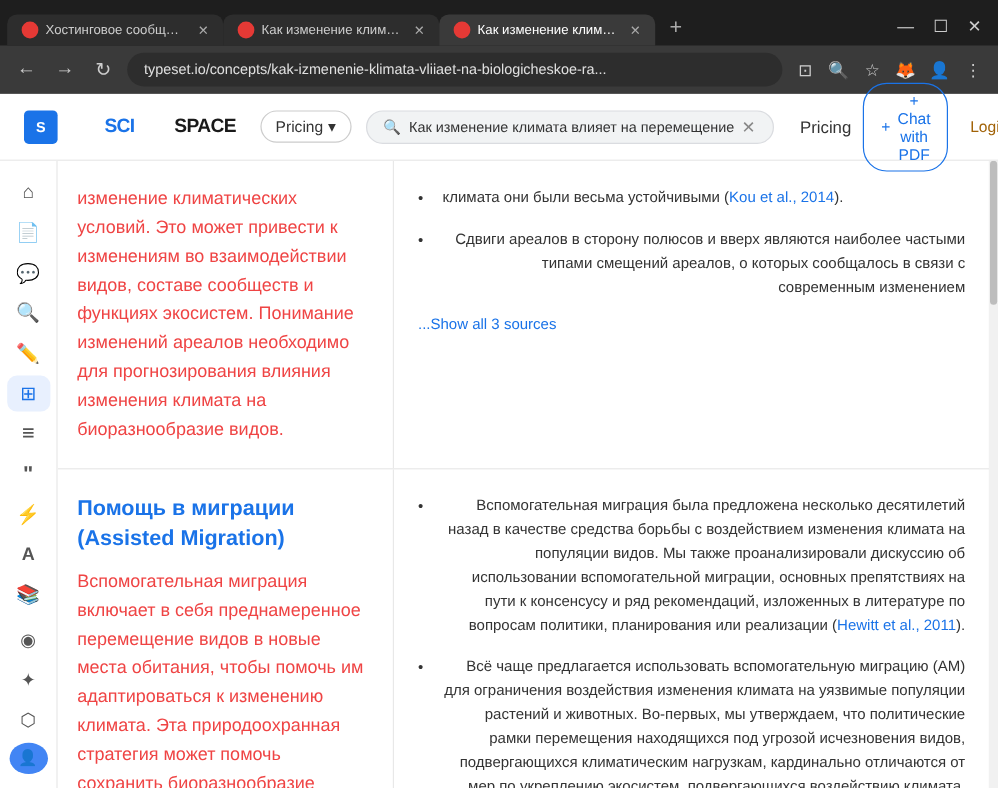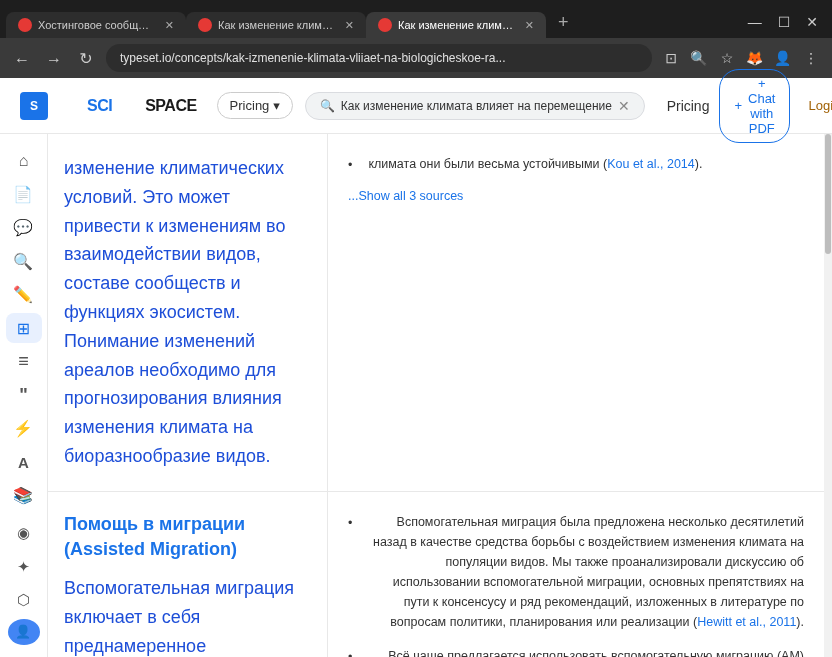--- a/index.html
+++ b/index.html
@@ -61,21 +61,21 @@
     .paper-content::-webkit-scrollbar-track { background: #f1f1f1; }
     .paper-content::-webkit-scrollbar-thumb { background: #ccc; border-radius: 3px; }
 
     .section { border-bottom: 1px solid #e8e8e8; }
     .section-grid { display: grid; grid-template-columns: 280px 1fr; }
 
     .left-col { padding: 20px 20px 20px 16px; border-right: 1px solid #e8e8e8; }
     .right-col { padding: 20px 20px 20px 20px; }
 
     .section-heading { color: #1a73e8; font-size: 18px; font-weight: 600; margin-bottom: 12px; line-height: 1.4; }
-    .section-text { font-size: 18px; color: #1d4ed8; line-height: 1.6; }
+    .section-text { font-size: 15px; color: #ef4444; line-height: 1.6; }
 
     .bullet-list { list-style: none; padding: 0; text-align: right; }
     .bullet-list li { display: flex; gap: 8px; margin-bottom: 14px; font-size: 12.5px; color: #333; line-height: 1.6; }
     .bullet-list li::before { content: "•"; flex-shrink: 0; margin-top: 1px; color: #333; }
     .link-blue { color: #1a73e8; text-decoration: none; }
 
     .show-sources { color: #1a73e8; font-size: 12.5px; cursor: pointer; display: block; margin-top: 8px; }
 
     
     .scroll-bar-area { width: 8px; background: #f1f1f1; flex-shrink: 0; position: relative; }
@@ -182,20 +182,24 @@
           <div class="section-grid">
             <div class="left-col">
               <p class="section-text">изменение климатических условий. Это может привести к изменениям во взаимодействии видов, составе сообществ и функциях экосистем. Понимание изменений ареалов необходимо для прогнозирования влияния изменения климата на биоразнообразие видов.</p>
             </div>
             <div class="right-col">
               <ul class="bullet-list">
                 <li>
                   <span></span>
                   <span>климата они были весьма устойчивыми (<a class="link-blue">Kou et al., 2014</a>).</span>
                 </li>
+                <li>
+                  <span></span>
+                  <span>Сдвиги ареалов в сторону полюсов и вверх являются наиболее частыми типами смещений ареалов, о которых сообщалось в связи с современным изменением</span>
+                </li>
               </ul>
               <a class="show-sources">...Show all 3 sources</a>
             </div>
           </div>
         </div>
 
         <div class="section">
           <div class="section-grid">
             <div class="left-col">
               <p class="section-heading">Помощь в миграции (Assisted Migration)</p>

